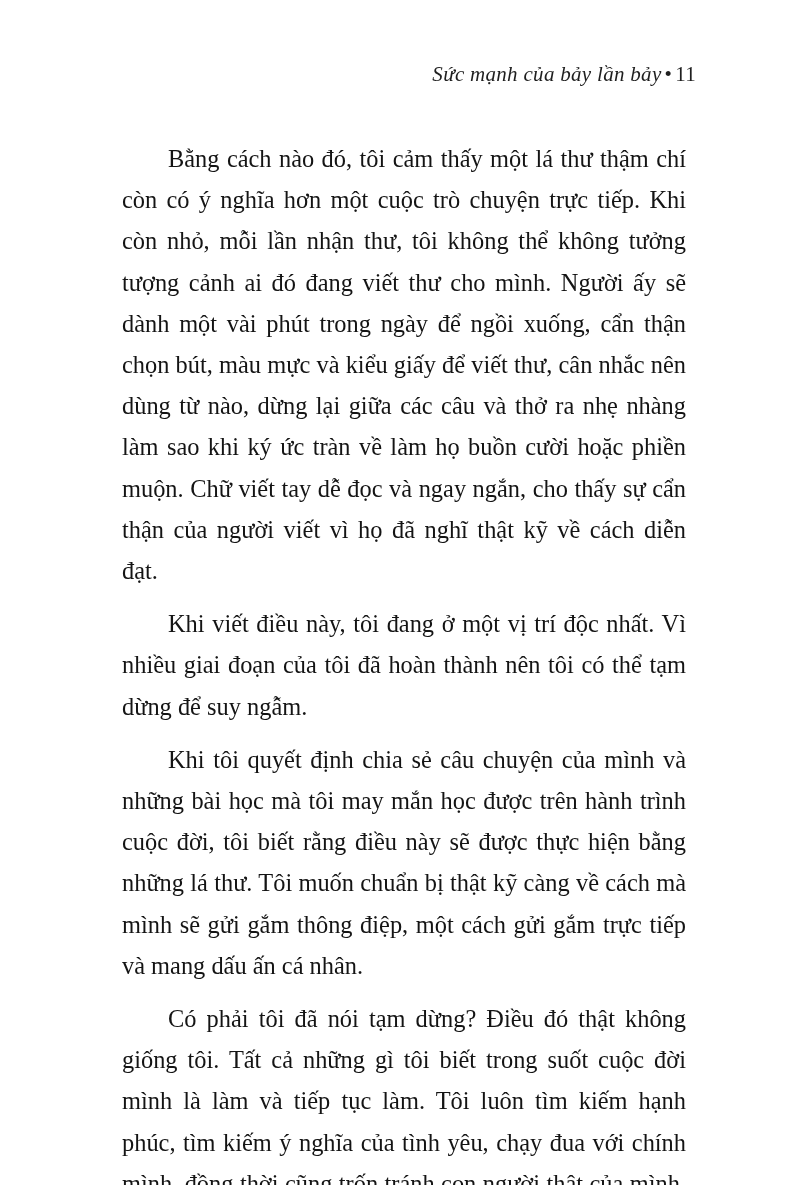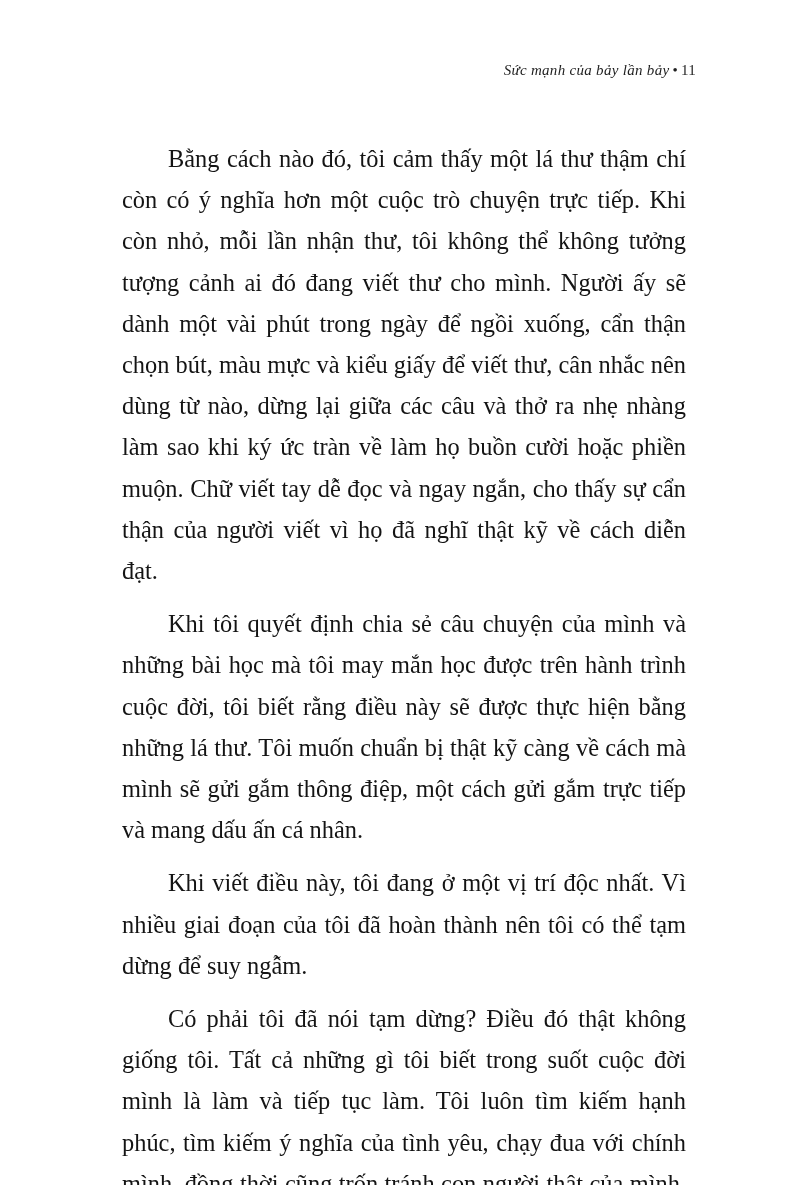--- a/index.html
+++ b/index.html
@@ -19,21 +19,21 @@
     position: relative;
     width: 806px;
     height: 1185px;
     box-sizing: border-box;
   }
   .running-head {
     position: absolute;
     top: 62px;
     right: 110px;
     font-family: "Liberation Serif", serif;
-    font-size: 15px;
+    font-size: 21px;
     letter-spacing: 0.3px;
     color: #1f1f1f;
     white-space: nowrap;
   }
   .running-head .title {
     font-style: italic;
   }
   .running-head .sep {
     font-style: normal;
     padding: 0 3px;
@@ -64,18 +64,18 @@
 <body>
 
 <div class="page">
 
   <div class="running-head">
     <span class="title">Sức mạnh của bảy lần bảy</span><span class="sep">•</span><span class="folio">11</span>
   </div>
 
   <div class="body-text">
     <p>Bằng cách nào đó, tôi cảm thấy một lá thư thậm chí còn có ý nghĩa hơn một cuộc trò chuyện trực tiếp. Khi còn nhỏ, mỗi lần nhận thư, tôi không thể không tưởng tượng cảnh ai đó đang viết thư cho mình. Người ấy sẽ dành một vài phút trong ngày để ngồi xuống, cẩn thận chọn bút, màu mực và kiểu giấy để viết thư, cân nhắc nên dùng từ nào, dừng lại giữa các câu và thở ra nhẹ nhàng làm sao khi ký ức tràn về làm họ buồn cười hoặc phiền muộn. Chữ viết tay dễ đọc và ngay ngắn, cho thấy sự cẩn thận của người viết vì họ đã nghĩ thật kỹ về cách diễn đạt.</p>
+    <p>Khi viết điều này, tôi đang ở một vị trí độc nhất. Vì nhiều giai đoạn của tôi đã hoàn thành nên tôi có thể tạm dừng để suy ngẫm.</p>
     <p>Khi tôi quyết định chia sẻ câu chuyện của mình và những bài học mà tôi may mắn học được trên hành trình cuộc đời, tôi biết rằng điều này sẽ được thực hiện bằng những lá thư. Tôi muốn chuẩn bị thật kỹ càng về cách mà mình sẽ gửi gắm thông điệp, một cách gửi gắm trực tiếp và mang dấu ấn cá nhân.</p>
-    <p>Khi viết điều này, tôi đang ở một vị trí độc nhất. Vì nhiều giai đoạn của tôi đã hoàn thành nên tôi có thể tạm dừng để suy ngẫm.</p>
     <p class="last-clip">Có phải tôi đã nói tạm dừng? Điều đó thật không giống tôi. Tất cả những gì tôi biết trong suốt cuộc đời mình là làm và tiếp tục làm. Tôi luôn tìm kiếm hạnh phúc, tìm kiếm ý nghĩa của tình yêu, chạy đua với chính mình, đồng thời cũng trốn tránh con người thật của mình. Trên đường đi, tôi tìm cách tiến lên trong sự bất trắc. Tôi đào bới, khám phá tâm hồn mình. Tôi nhìn bản thân như thể tôi đang thực sự ở trong gương. Tôi đã cố gắng để xác định mục đích của mình, tuyên bố đức tin của mình một</p>
   </div>
 
 </div>
 
 </body></html>

